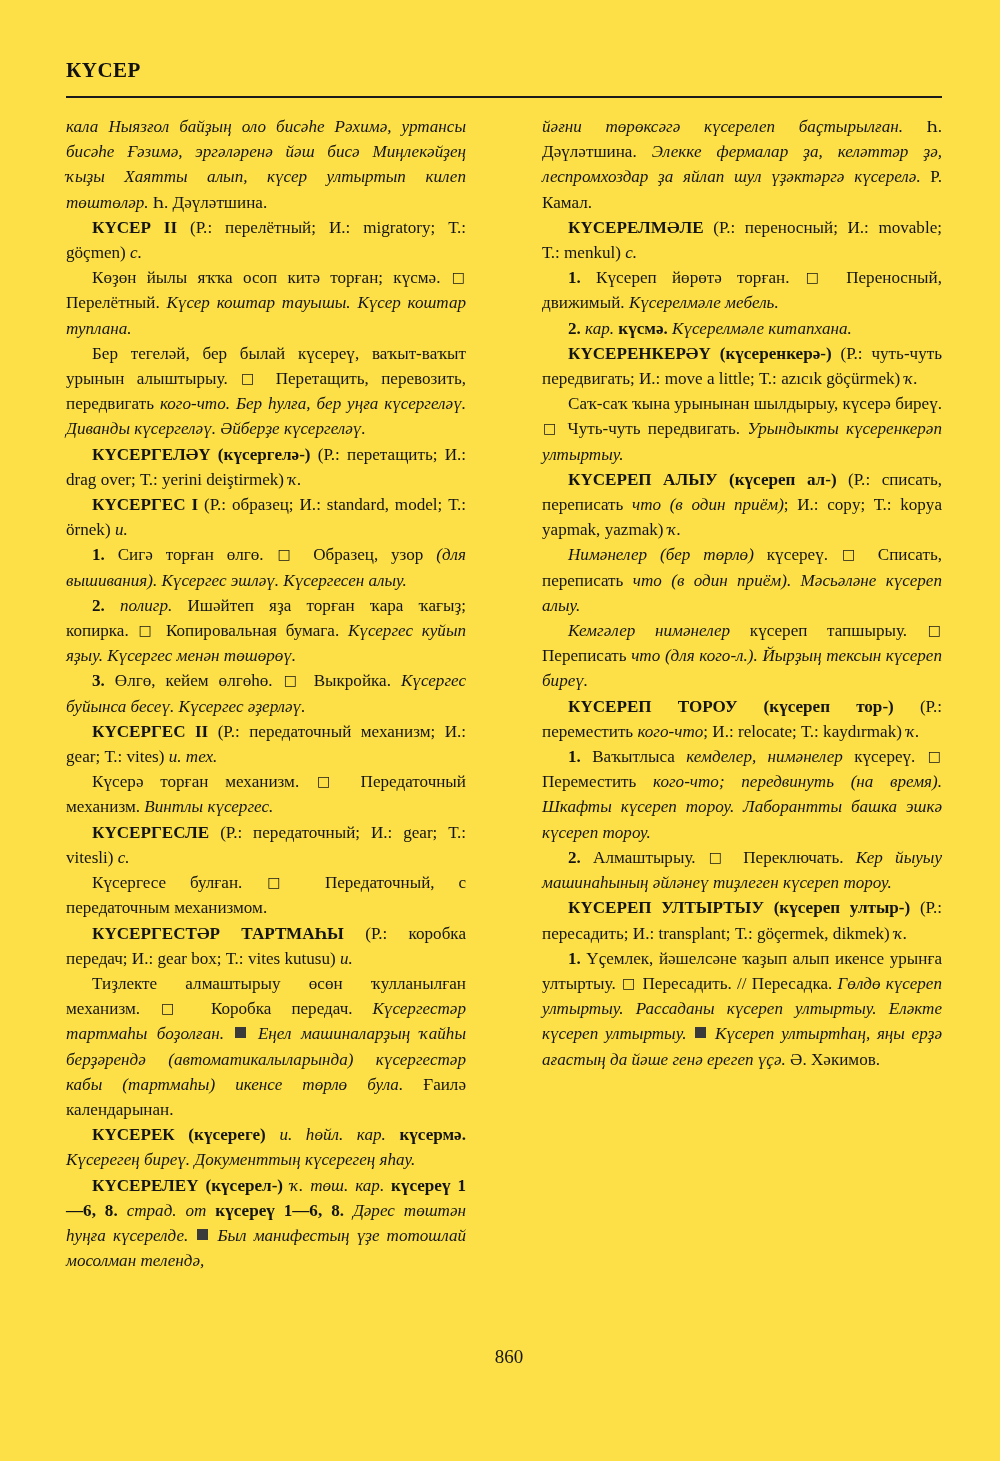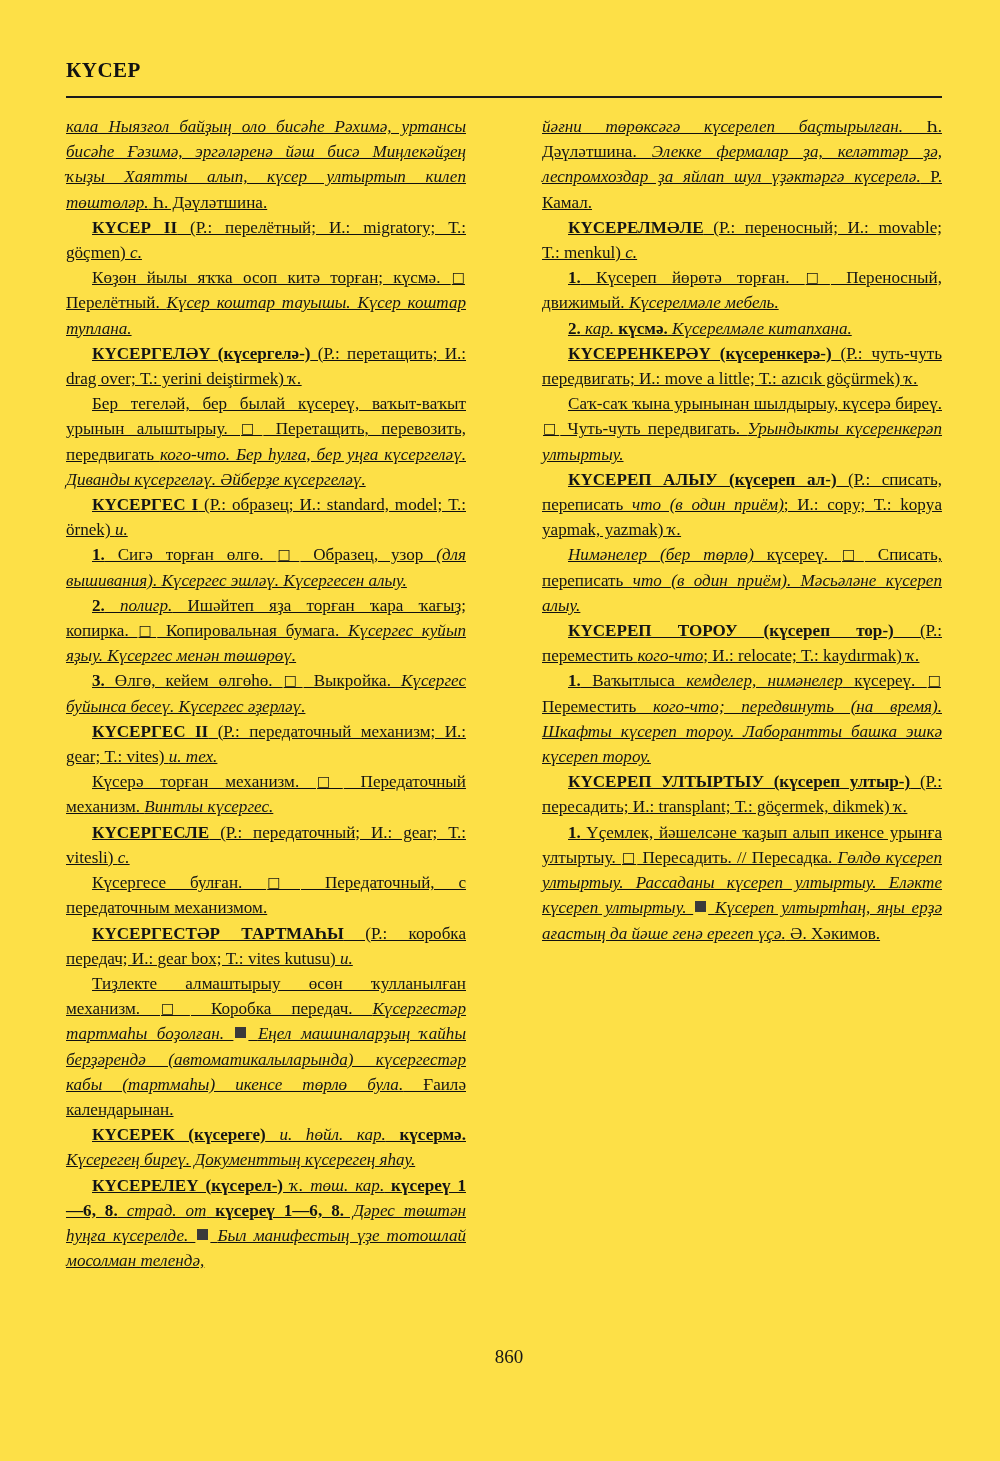--- a/index.html
+++ b/index.html
@@ -41,21 +41,20 @@
     background: #1a1a1a;
   }
   .columns {
     position: absolute;
     left: 66px;
     top: 114px;
     width: 876px;
     height: 1210px;
     display: flex;
     justify-content: space-between;
-    text-decoration: underline;
   }
   .col {
     width: 400px;
   }
   p {
     margin: 0;
     font-size: 17.1px;
     line-height: 25.2px;
     text-align: justify;
     text-justify: inter-word;
@@ -106,22 +105,22 @@
 <div class="page">
 
   <div class="running-head">КҮСЕР</div>
   <div class="head-rule"></div>
 
   <div class="columns">
     <div class="col" id="left-col">
         <p class="noind"><span class="it">кала Ныязғол байҙың оло бисәһе Рәхимә, уртансы бисәһе Ғәзимә, эргәләренә йәш бисә Миңлекәйҙең ҡыҙы Хаятты алып, күсер ултыртып килеп төштөләр.</span><span> Һ. Дәүләтшина.</span></p>
         <p class="ind"><span class="hw">КҮСЕР II</span><span> (Р.: перелётный; И.: migratory; Т.: göçmen) </span><span class="it">с.</span></p>
         <p class="ind"><span>Көҙөн йылы яҡҡа осоп китә торған; күсмә. </span><span class="sq">□</span><span> Перелётный. </span><span class="it">Күсер коштар тауышы. Күсер коштар туплана.</span></p>
+        <p class="ind"><span>Бер тегеләй, бер былай күсереү, ваҡыт-ваҡыт урынын алыштырыу. </span><span class="sq">□</span><span> Перетащить, перевозить, передвигать </span><span class="it">кого-что. Бер һулға, бер уңға күсергеләү. Диванды күсергеләү. Әйберҙе күсергеләү.</span></p>
         <p class="ind"><span class="hw">КҮСЕРГЕЛӘҮ (күсергелә-)</span><span> (Р.: перетащить; И.: drag over; Т.: yerini deiştirmek) </span><span class="it">ҡ.</span></p>
-        <p class="ind"><span>Бер тегеләй, бер былай күсереү, ваҡыт-ваҡыт урынын алыштырыу. </span><span class="sq">□</span><span> Перетащить, перевозить, передвигать </span><span class="it">кого-что. Бер һулға, бер уңға күсергеләү. Диванды күсергеләү. Әйберҙе күсергеләү.</span></p>
         <p class="ind"><span class="hw">КҮСЕРГЕС I</span><span> (Р.: образец; И.: standard, model; Т.: örnek) </span><span class="it">и.</span></p>
         <p class="ind"><span class="hw">1.</span><span> Сигә торған өлгө. </span><span class="sq">□</span><span> Образец, узор </span><span class="it">(для вышивания). Күсергес эшләү. Күсергесен алыу.</span></p>
         <p class="ind"><span class="hw">2.</span><span class="it"> полигр.</span><span> Ишәйтеп яҙа торған ҡара ҡағыҙ; копирка. </span><span class="sq">□</span><span> Копировальная бумага. </span><span class="it">Күсергес куйып яҙыу. Күсергес менән төшөрөү.</span></p>
         <p class="ind"><span class="hw">3.</span><span> Өлгө, кейем өлгөһө. </span><span class="sq">□</span><span> Выкройка. </span><span class="it">Күсергес буйынса бесеү. Күсергес әҙерләү.</span></p>
         <p class="ind"><span class="hw">КҮСЕРГЕС II</span><span> (Р.: передаточный механизм; И.: gear; Т.: vites) </span><span class="it">и. тех.</span></p>
         <p class="ind"><span>Күсерә торған механизм. </span><span class="sq">□</span><span> Передаточный механизм. </span><span class="it">Винтлы күсергес.</span></p>
         <p class="ind"><span class="hw">КҮСЕРГЕСЛЕ</span><span> (Р.: передаточный; И.: gear; Т.: vitesli) </span><span class="it">с.</span></p>
         <p class="ind"><span>Күсергесе булған. </span><span class="sq">□</span><span> Передаточный, с передаточным механизмом.</span></p>
         <p class="ind"><span class="hw">КҮСЕРГЕСТӘР ТАРТМАҺЫ</span><span> (Р.: коробка передач; И.: gear box; Т.: vites kutusu) </span><span class="it">и.</span></p>
         <p class="ind"><span>Тиҙлекте алмаштырыу өсөн ҡулланылған механизм. </span><span class="sq">□</span><span> Коробка передач. </span><span class="it">Күсергестәр тартмаһы боҙолған. </span><span class=""> <span class="blk"></span> </span><span class="it"> Еңел машиналарҙың ҡайһы берҙәрендә (автоматикалыларында) күсергестәр кабы (тартмаһы) икенсе төрлө була.</span><span> Ғаилә календарынан.</span></p>
@@ -130,22 +129,24 @@
       </div>
     <div class="col" id="right-col">
         <p class="noind"><span class="it">йәғни төрөксәгә күсерелеп баҫтырылған.</span><span> Һ. Дәүләтшина. </span><span class="it">Элекке фермалар ҙа, келәттәр ҙә, леспромхоздар ҙа яйлап шул үҙәктәргә күсерелә.</span><span> Р. Камал.</span></p>
         <p class="ind"><span class="hw">КҮСЕРЕЛМӘЛЕ</span><span> (Р.: переносный; И.: movable; Т.: menkul) </span><span class="it">с.</span></p>
         <p class="ind"><span class="hw">1.</span><span> Күсереп йөрөтә торған. </span><span class="sq">□</span><span> Переносный, движимый. </span><span class="it">Күсерелмәле мебель.</span></p>
         <p class="ind"><span class="hw">2.</span><span class="it"> кар.</span><span class="hw"> күсмә.</span><span class="it"> Күсерелмәле китапхана.</span></p>
         <p class="ind"><span class="hw">КҮСЕРЕНКЕРӘҮ (күсеренкерә-)</span><span> (Р.: чуть-чуть передвигать; И.: move a little; Т.: azıcık göçürmek) </span><span class="it">ҡ.</span></p>
         <p class="ind"><span>Саҡ-саҡ ҡына урынынан шылдырыу, күсерә биреү. </span><span class="sq">□</span><span> Чуть-чуть передвигать. </span><span class="it">Урындыкты күсеренкерәп ултыртыу.</span></p>
         <p class="ind"><span class="hw">КҮСЕРЕП АЛЫУ (күсереп ал-)</span><span> (Р.: списать, переписать </span><span class="it">что (в один приём)</span><span>; И.: copy; Т.: kopya yapmak, yazmak) </span><span class="it">ҡ.</span></p>
         <p class="ind"><span class="it">Нимәнелер (бер төрлө)</span><span> күсереү. </span><span class="sq">□</span><span> Списать, переписать </span><span class="it">что (в один приём). Мәсьәләне күсереп алыу.</span></p>
+        <p class="ind"><span class="it">Кемгәлер нимәнелер</span><span> күсереп тапшырыу. </span><span class="sq">□</span><span> Переписать </span><span class="it">что (для кого-л.). Йырҙың тексын күсереп биреү.</span></p>
         <p class="ind"><span class="hw">КҮСЕРЕП ТОРОУ (күсереп тор-)</span><span> (Р.: переместить </span><span class="it">кого-что</span><span>; И.: relocate; Т.: kaydırmak) </span><span class="it">ҡ.</span></p>
         <p class="ind"><span class="hw">1.</span><span> Ваҡытлыса </span><span class="it">кемделер, нимәнелер</span><span> күсереү. </span><span class="sq">□</span><span> Переместить </span><span class="it">кого-что; передвинуть (на время). Шкафты күсереп тороу. Лаборантты башка эшкә күсереп тороу.</span></p>
+        <p class="ind"><span class="hw">2.</span><span> Алмаштырыу. </span><span class="sq">□</span><span> Переключать. </span><span class="it">Кер йыуыу машинаһының әйләнеү тиҙлеген күсереп тороу.</span></p>
         <p class="ind"><span class="hw">КҮСЕРЕП УЛТЫРТЫУ (күсереп ултыр-)</span><span> (Р.: пересадить; И.: transplant; Т.: göçermek, dikmek) </span><span class="it">ҡ.</span></p>
         <p class="ind"><span class="hw">1.</span><span> Үҫемлек, йәшелсәне ҡаҙып алып икенсе урынға ултыртыу. </span><span class="sq">□</span><span> Пересадить. // Пересадка. </span><span class="it">Гөлдө күсереп ултыртыу. Рассаданы күсереп ултыртыу. Еләкте күсереп ултыртыу. </span><span class=""> <span class="blk"></span> </span><span class="it"> Күсереп ултыртһаң, яңы ерҙә ағастың да йәше генә ерегеп үҫә.</span><span> Ә. Хәкимов.</span></p>
       </div>
   </div>
 
   <div class="folio">860</div>
 
 </div>
 
 </body></html>

